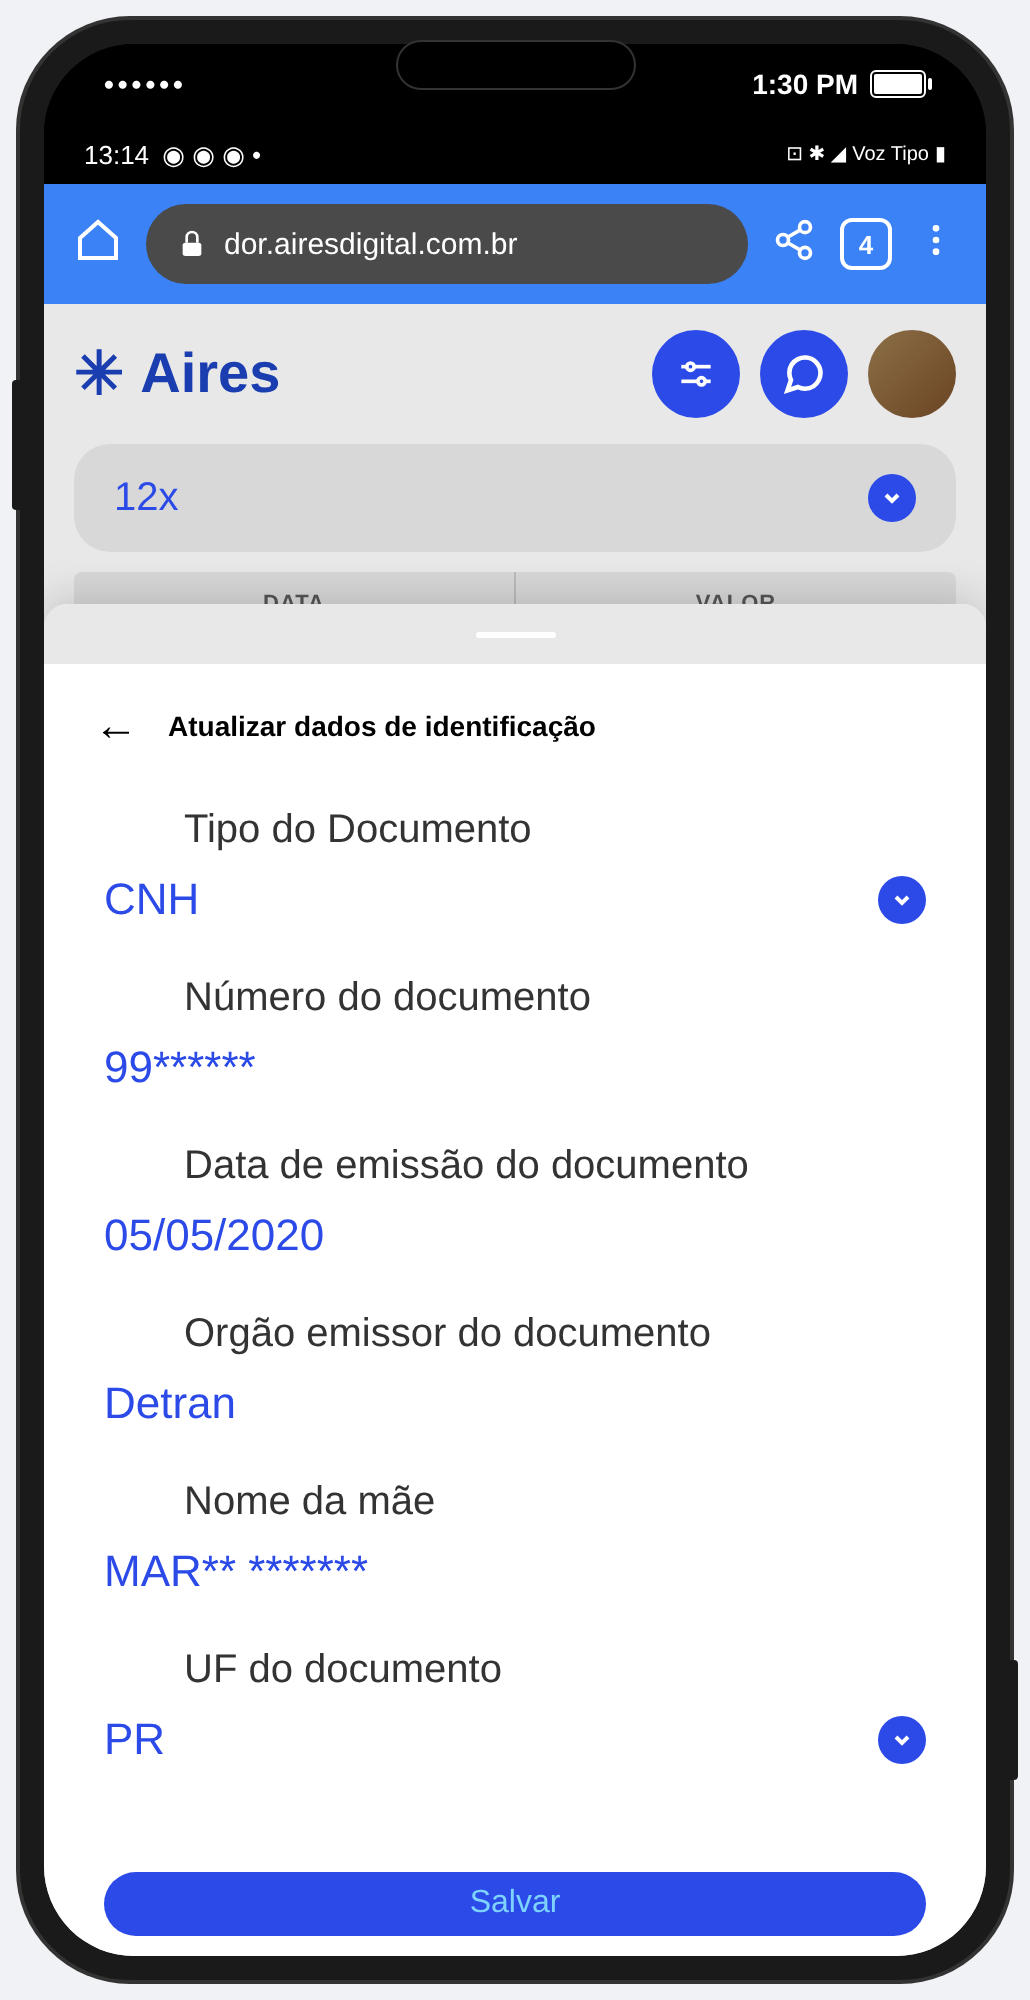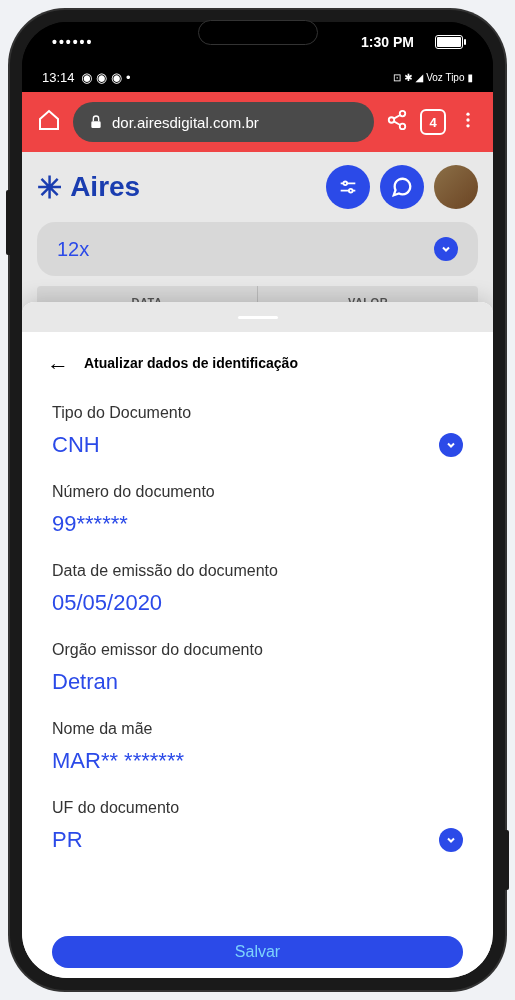--- a/index.html
+++ b/index.html
@@ -55,21 +55,21 @@
       color: #fff;
       font-size: 14px;
       font-weight: 600;
     }
     
     .dots { letter-spacing: 2px; }
     
     .status-right-outer {
       display: flex;
       align-items: center;
-      gap: 21px;
+      gap: 6px;
     }
     
     .battery-outer {
       width: 28px;
       height: 14px;
       border: 1.5px solid #fff;
       border-radius: 3px;
       position: relative;
       display: inline-block;
     }
@@ -111,21 +111,21 @@
     
     .android-right {
       display: flex;
       align-items: center;
       gap: 3px;
       font-size: 10px;
     }
     
     .browser-bar {
       height: 60px;
-      background: #ef4444;
+      background: #3b82f6;
       display: flex;
       align-items: center;
       padding: 0 15px;
       gap: 12px;
     }
     
     .url-box {
       flex: 1;
       height: 40px;
       background: #4a4a4a;
@@ -301,24 +301,25 @@
       flex: 1;
       overflow-y: auto;
       padding: 10px 30px 0;
     }
     
     .form-group {
       margin-bottom: 25px;
     }
     
     .form-label {
-      font-size: 16px;
+      font-size: 20px;
       color: #333;
       margin-bottom: 10px;
       display: block;
+      margin-left: 40px;
     }
     
     .form-value-row {
       display: flex;
       justify-content: space-between;
       align-items: center;
     }
     
     .form-value {
       font-size: 22px;

